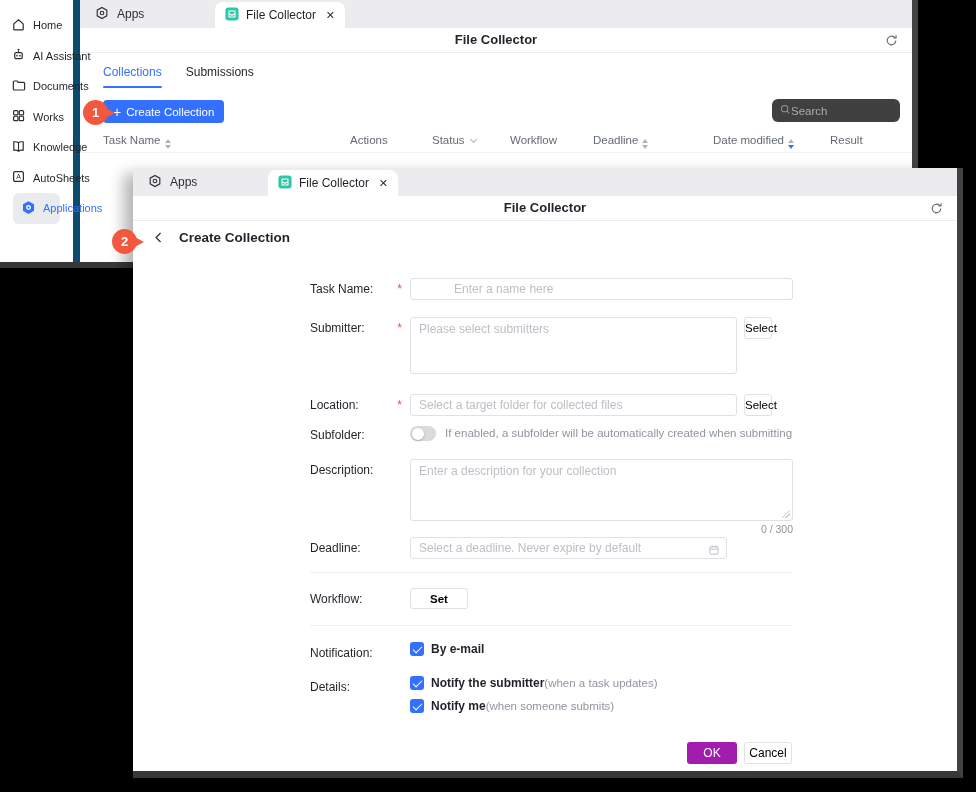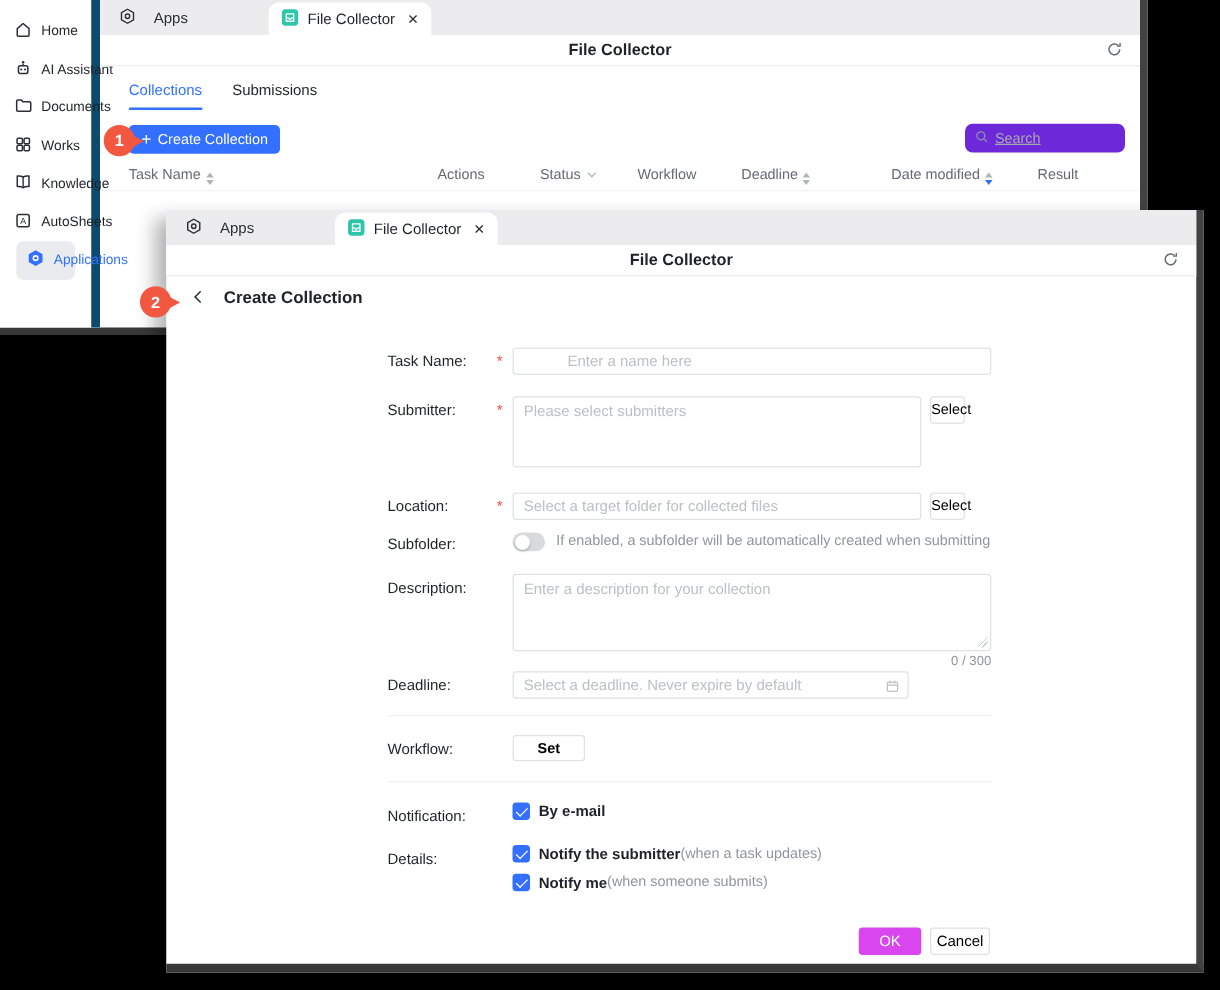--- a/index.html
+++ b/index.html
@@ -23,21 +23,21 @@
                padding-left:11px; font-size:11px; white-space:nowrap; cursor:default; }
   .side-item svg { flex:none; }
   .side-item.active { background:#e9ebee; border-radius:6px; margin:0 13px;
                       padding-left:8px; color:#3370ff; }
 
   
   .main { position:absolute; left:80px; top:0; right:0; bottom:0; }
   #win2 .main { left:0; }
   .tabbar { position:absolute; left:0; top:0; right:0; height:28px; background:#ececee; }
   .tab-apps { position:absolute; left:15px; top:0; height:28px;
-              display:flex; align-items:center; gap:14px; font-size:12px; color:#2b2f36; }
+              display:flex; align-items:center; gap:8px; font-size:12px; color:#2b2f36; }
   .tab-active { position:absolute; left:135px; top:2px; width:130px; height:26px;
                 background:#fff; border-radius:8px 8px 0 0; display:flex;
                 align-items:center; gap:7px; padding:0 10px; font-size:12px; }
   .close-x { margin-left:auto; font-size:11px; color:#2b2f36; cursor:pointer; }
   .close-x::before { content:"✕"; }
 
   
   .whead { position:absolute; left:0; right:0; top:28px; height:25px;
            border-bottom:1px solid #ebedf0; background:#fff; }
   .wtitle { text-align:center; font-size:13px; font-weight:bold; line-height:24px; }
@@ -48,22 +48,22 @@
   .navtab { padding-bottom:9px; position:relative; cursor:pointer; color:#1f2329; }
   .navtab.active { color:#3370ff; }
   .navtab.active::after { content:""; position:absolute; left:0; right:0; bottom:0;
                           height:2px; background:#3370ff; border-radius:1px; }
   .btn-create { position:absolute; left:23px; top:100px; height:23px;
                 background:#3370ff; color:#fff; border:none; border-radius:4px;
                 font-size:11.5px; padding:0 10px; display:inline-flex;
                 align-items:center; gap:5px; cursor:pointer; }
   .plus-ic::before { content:"+"; font-size:14px; line-height:1; }
   .searchbox { position:absolute; left:692px; top:99px; width:128px; height:23px;
-               background:#6d28d9; border-radius:6px; display:flex; align-items:center;
-               gap:5px; padding:0 8px; font-size:11.5px; color:#a6abb1; cursor:text;text-decoration:underline; }
+               background:#404040; border-radius:6px; display:flex; align-items:center;
+               padding:0 8px; font-size:11.5px; color:#a6abb1; cursor:text; }
   .thead { position:absolute; left:0; right:0; top:128px; height:25px;
            border-bottom:1px solid #f2f3f4; font-size:11.5px; color:#646a73; }
   .th { position:absolute; top:0; line-height:25px; white-space:nowrap; cursor:pointer; }
   .th.c0{left:23px} .th.c1{left:270px} .th.c2{left:352px} .th.c3{left:430px}
   .th.c4{left:513px} .th.c5{left:633px} .th.c6{left:750px}
   .sort { display:inline-flex; flex-direction:column; gap:2px; margin-left:4px; vertical-align:1px; }
   .tri-up { width:0; height:0; border-left:3.5px solid transparent;
             border-right:3.5px solid transparent; border-bottom:4px solid #b0b3b8; }
   .tri-dn { width:0; height:0; border-left:3.5px solid transparent;
             border-right:3.5px solid transparent; border-top:4px solid #b0b3b8; }
@@ -120,21 +120,21 @@
   .cb { width:14px; height:14px; border-radius:3px; background:#3370ff;
         position:relative; margin-right:7px; flex:none; cursor:pointer; }
   .cb::after { content:""; position:absolute; left:4.5px; top:1.5px; width:4px; height:8px;
                border-right:1.6px solid #fff; border-bottom:1.6px solid #fff;
                transform:rotate(45deg); }
   .cbrow { display:flex; align-items:center; }
   .cbold { font-size:12px; font-weight:bold; }
   .cgray { font-size:11.5px; color:#8f959e; }
   .details-col { display:flex; flex-direction:column; gap:9px; }
   .btn-ok { position:absolute; left:554px; top:574px; width:50px; height:22px;
-            background:#d946ef; color:#fff; border:none; border-radius:3px;
+            background:#a21caf; color:#fff; border:none; border-radius:3px;
             font-size:12px; cursor:pointer; font-family:"Liberation Sans",sans-serif; }
   .btn-cancel { position:absolute; left:611px; top:574px; width:48px; height:22px;
                 background:#fff; border:1px solid #dfe1e5; border-radius:3px;
                 font-size:12px; cursor:pointer; font-family:"Liberation Sans",sans-serif; }
 </style>
 </head>
 <body>
 
 <div class="win" id="win1">
 

